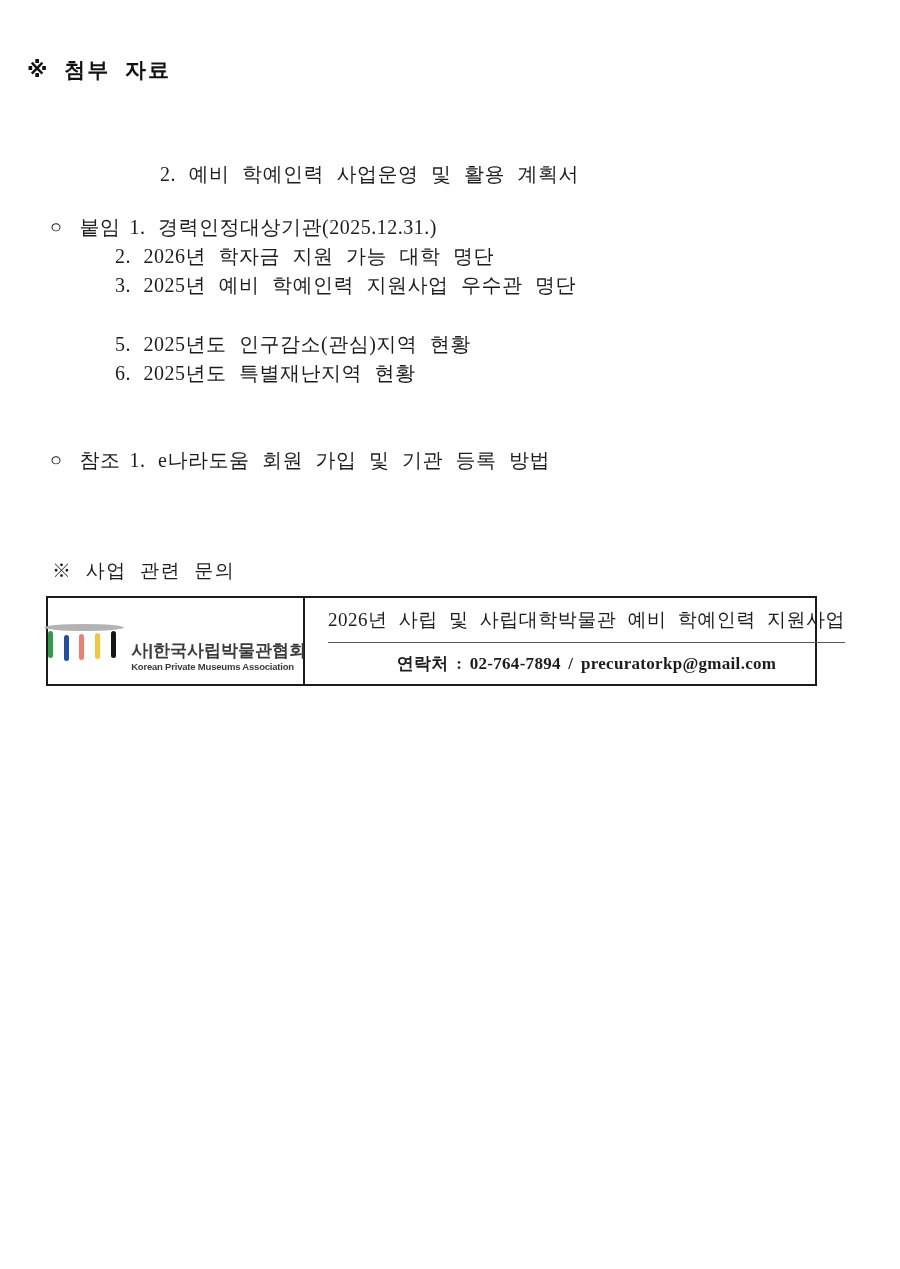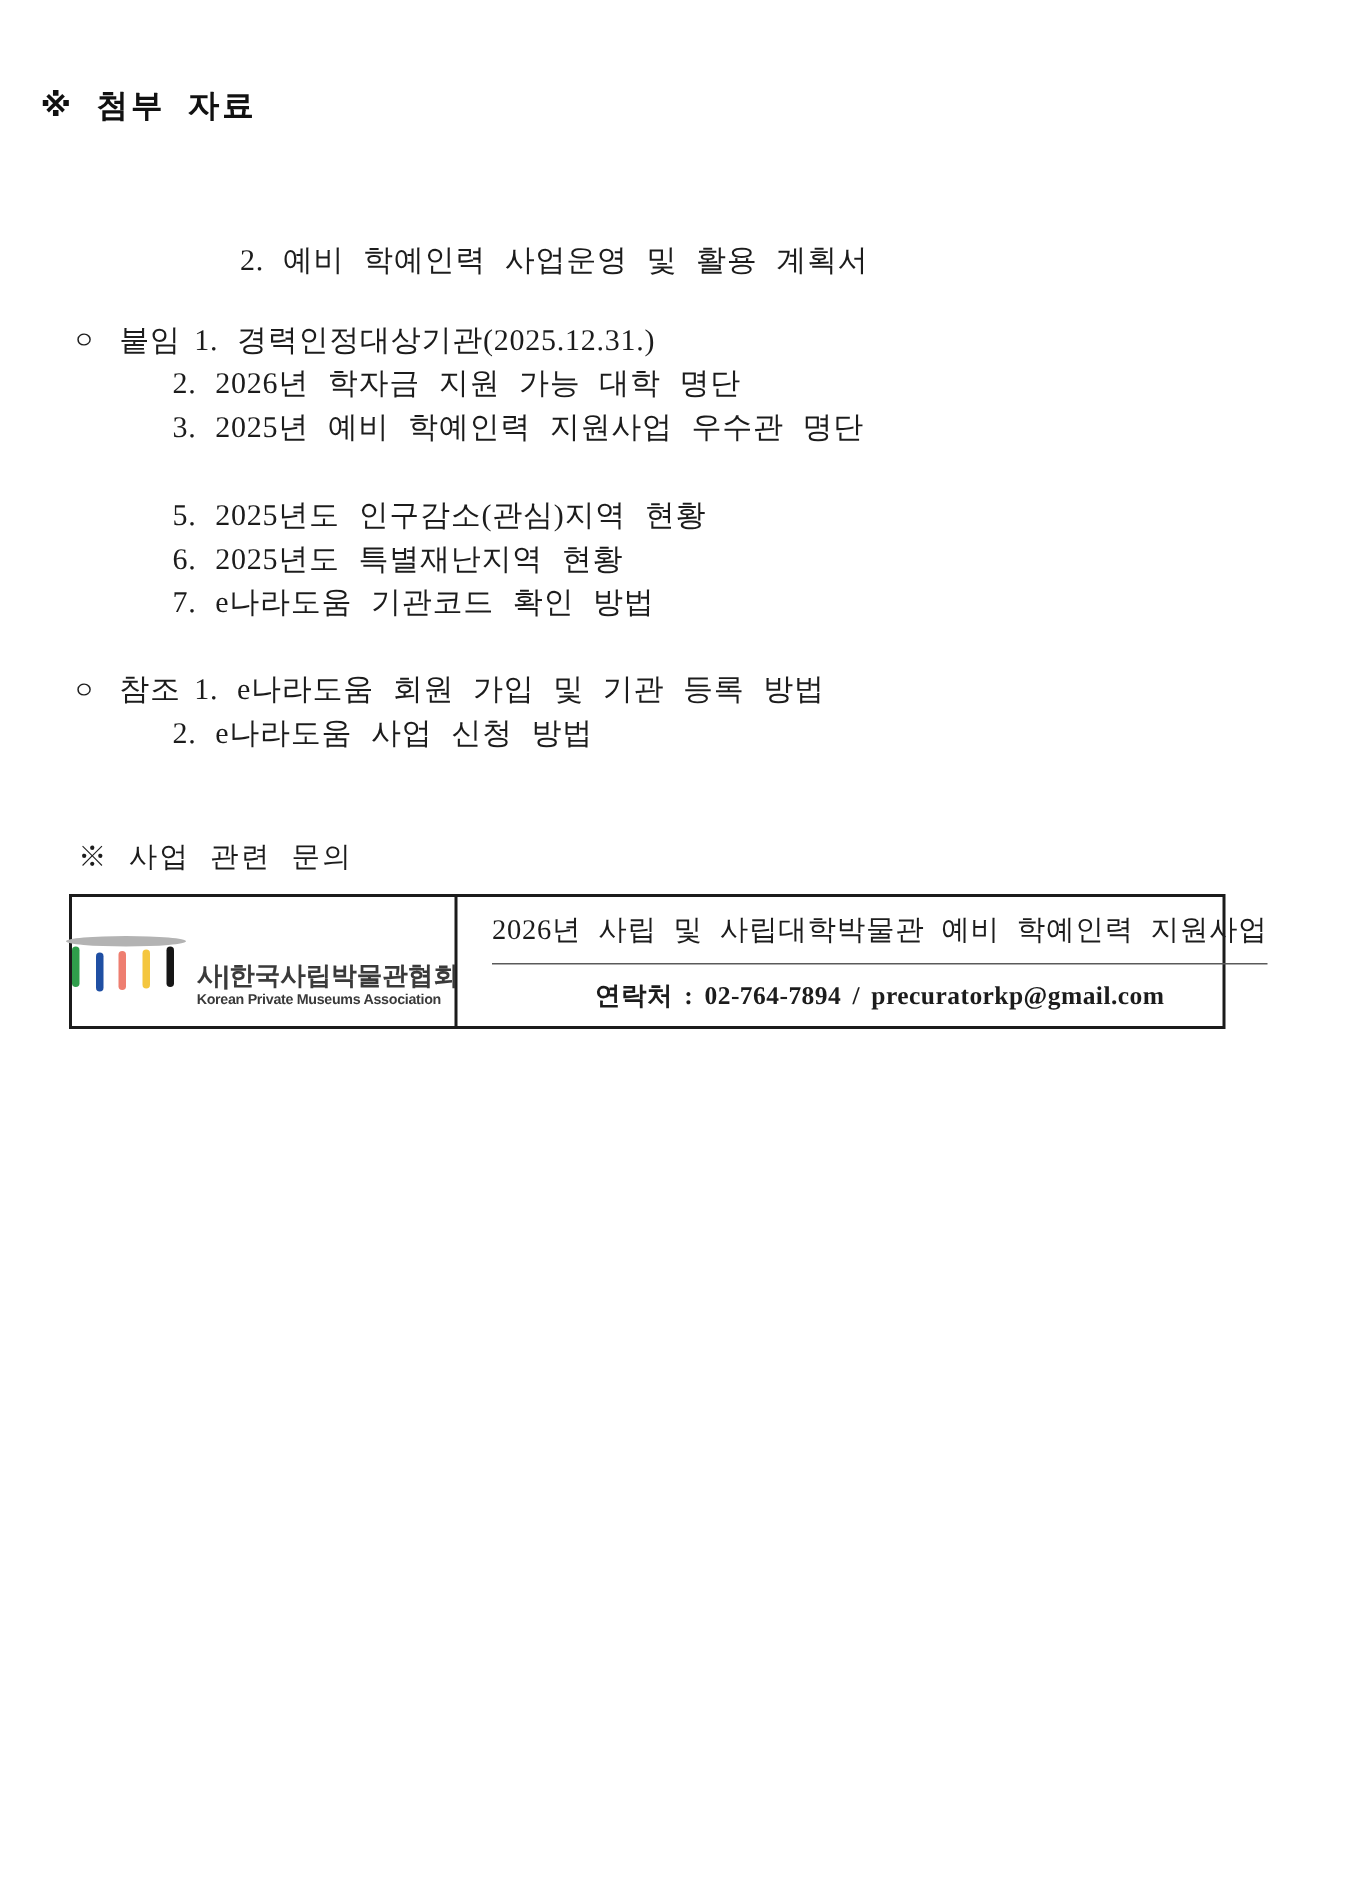--- a/index.html
+++ b/index.html
@@ -98,26 +98,24 @@
 
   <div class="line" style="left:160px; top:163px;">2. 예비 학예인력 사업운영 및 활용 계획서</div>
 
   <div class="line" style="left:48px; top:216px;">
     <span class="marker">ㅇ</span><span class="glabel">붙임</span><span>1. 경력인정대상기관(2025.12.31.)</span>
   </div>
   <div class="line" style="left:115px; top:245px;">2. 2026년 학자금 지원 가능 대학 명단</div>
   <div class="line" style="left:115px; top:274px;text-align:right;">3. 2025년 예비 학예인력 지원사업 우수관 명단</div>
   <div class="line" style="left:115px; top:333px;">5. 2025년도 인구감소(관심)지역 현황</div>
   <div class="line" style="left:115px; top:362px;">6. 2025년도 특별재난지역 현황</div>
-  <div class="line" style="left:115px; top:391px;">7. e나라도움 기관코드 확인 방법</div>
 
   <div class="line" style="left:48px; top:449px;">
     <span class="marker">ㅇ</span><span class="glabel">참조</span><span>1. e나라도움 회원 가입 및 기관 등록 방법</span>
   </div>
-  <div class="line" style="left:115px; top:478px;">2. e나라도움 사업 신청 방법</div>
 
   <h2 class="inquiry-title">※ 사업 관련 문의</h2>
 
   <section class="contact-table">
     <div class="logo-cell">
       <div class="logo-mark">
         <div class="roof" style="background: rgb(179, 179, 179);"></div>
         <div class="bar bar0" style="background: rgb(47, 158, 75);"></div>
         <div class="bar bar1" style="background: rgb(31, 79, 163);"></div>
         <div class="bar bar2" style="background: rgb(238, 126, 112);"></div>

